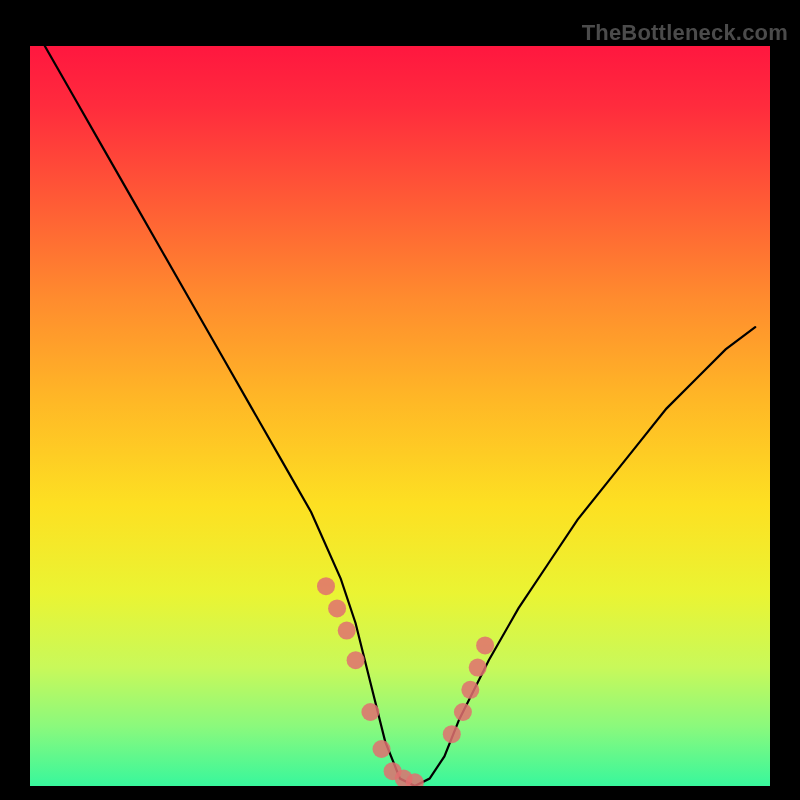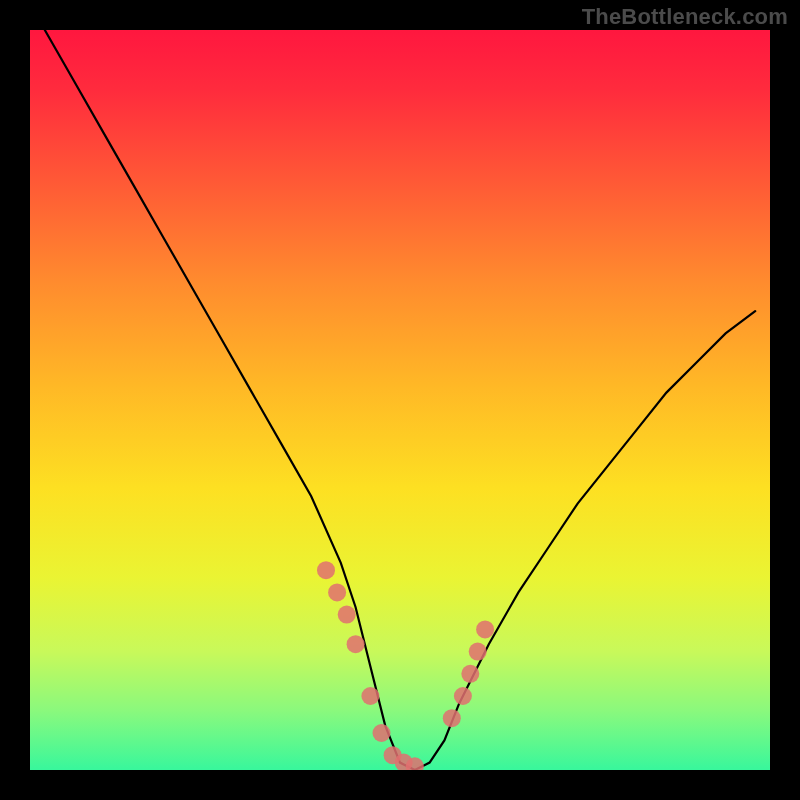--- a/index.html
+++ b/index.html
@@ -1,20 +1,21 @@
 <!DOCTYPE html>
 <html><head>
 <meta charset="utf-8">
 <style>
   * { margin: 0; padding: 0; box-sizing: border-box; }
   html, body { width: 800px; height: 800px; overflow: hidden; background: #000; }
   .frame {
     position: absolute;
     inset: 0;
     background: #000;
+    margin-top: 16px;
   }
   .plot-area {
     position: absolute;
     left: 30px;
     top: 30px;
     width: 740px;
     height: 740px;
     background: linear-gradient(to bottom,
       #ff173f 0%,
       #ff2b3d 8%,

